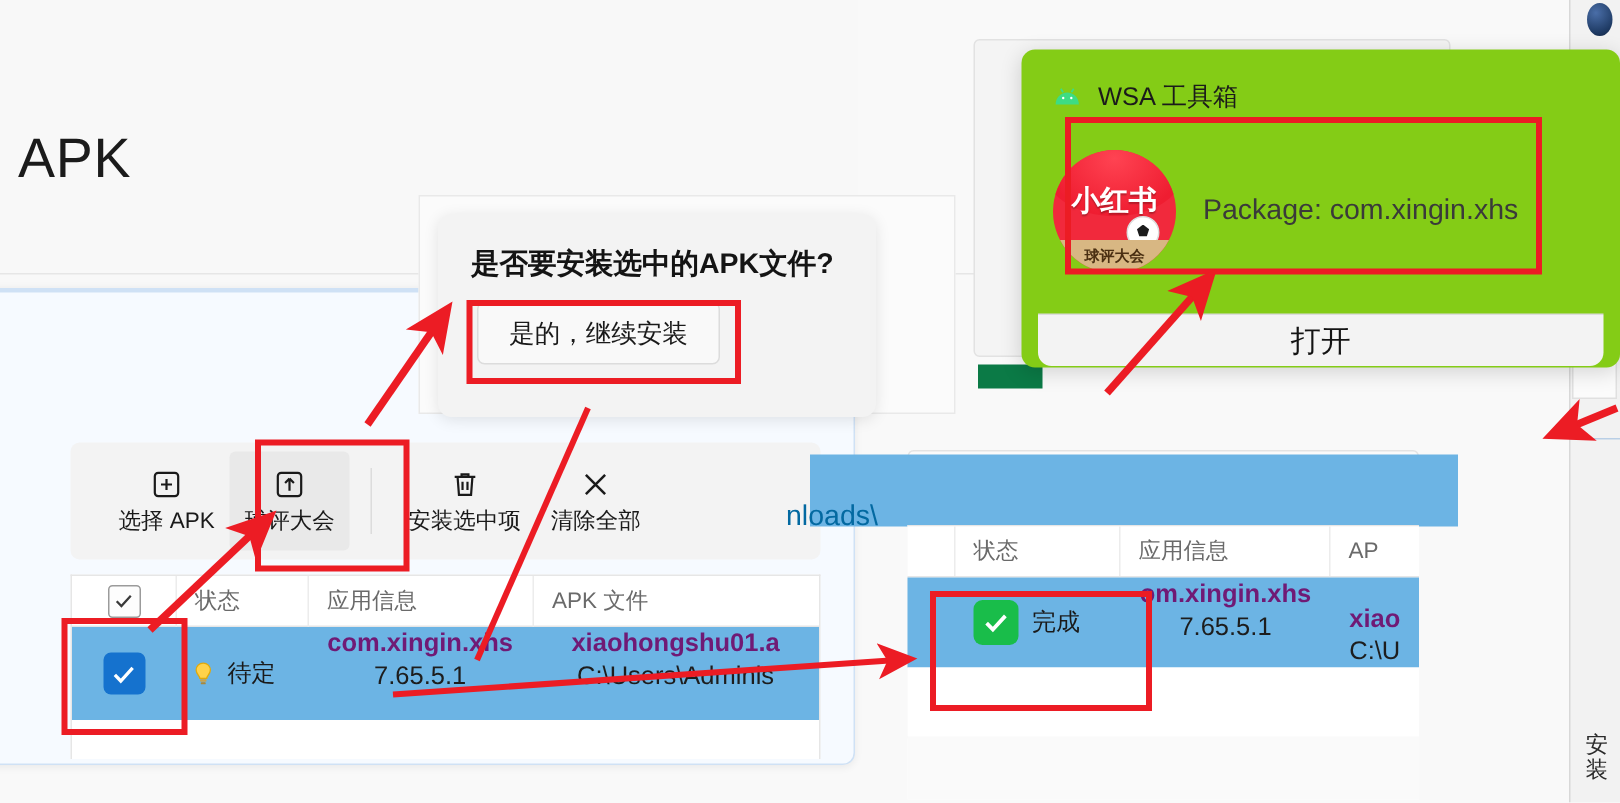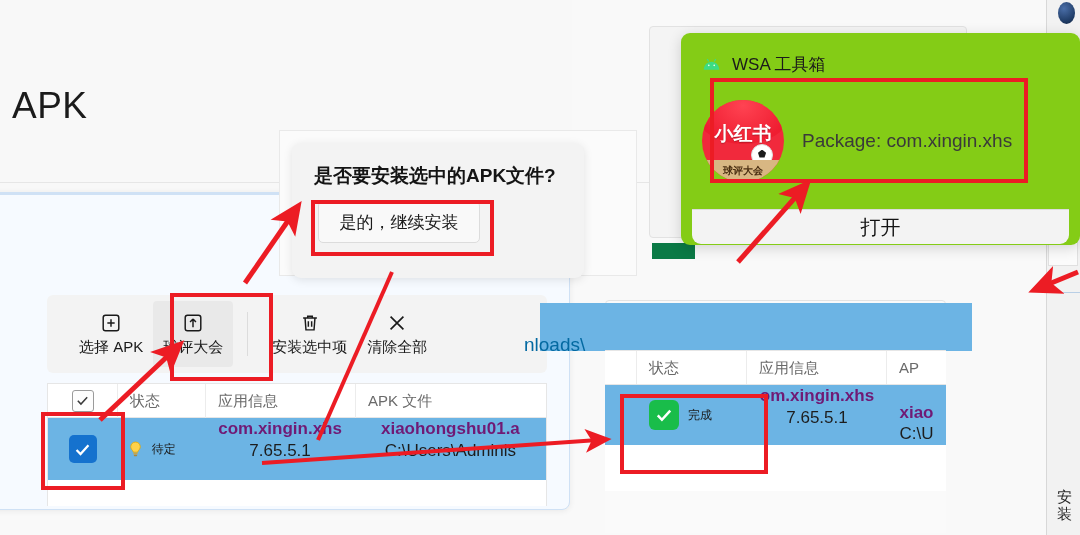--- a/index.html
+++ b/index.html
@@ -105,21 +105,21 @@
   .td { height: 62px; display: flex; align-items: center; }
   .td.c0 { width: 70px; justify-content: center; }
   .td.c1 { width: 88px; gap: 7px; padding-left: 8px; }
   .td.c2 { width: 150px; }
   .td.c3 { width: 192px; }
   .row-chk {
     width: 28px; height: 28px; border-radius: 5px; background: #1572ce;
     display: flex; align-items: center; justify-content: center;
   }
   .row-chk svg { width: 19px; height: 19px; }
-  .status-txt { font-size: 12px; color: #1a1a1a; white-space: nowrap; }
+  .status-txt { font-size: 16px; color: #1a1a1a; white-space: nowrap; }
   .two-line { display: flex; flex-direction: column; line-height: 1.28; }
   .tl-a { font-size: 17px; font-weight: 700; color: #701a75; white-space: nowrap; }
   .tl-b { font-size: 17px; color: #1d1d1d; white-space: nowrap; }
   .tbl-empty { height: 26px; background: #fff; }
 
   
   .dlg-shadowbox {
     position: absolute; top: 130px; left: 279px; width: 358px; height: 146px;
     background: #fbfbfb; border: 1px solid #e9e9e9;
   }

